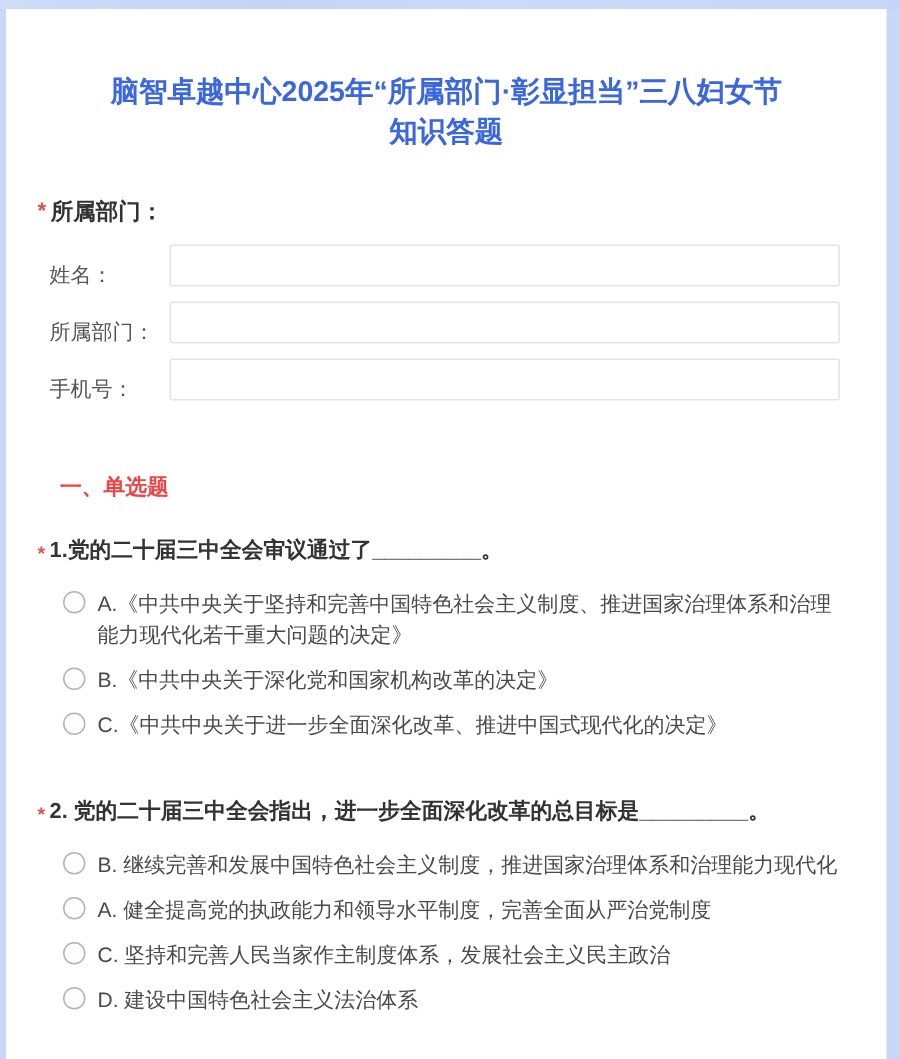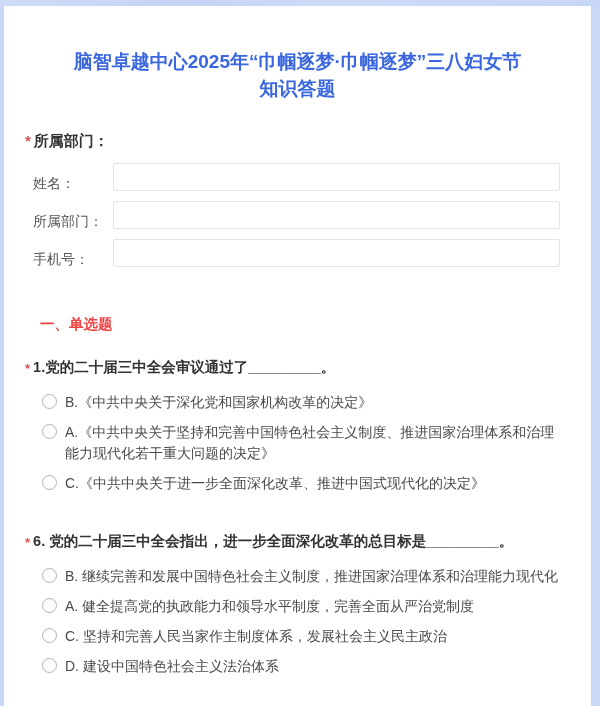--- a/index.html
+++ b/index.html
@@ -90,21 +90,21 @@
     line-height: 21px;
   }
 </style>
 </head>
 <body>
 
 <div class="page-bg-band"></div>
 
 <div class="card">
 
-  <div class="form-title">脑智卓越中心2025年“巾帼逐梦·巾帼逐梦”三八妇女节知识答题</div>
+  <div class="form-title">脑智卓越中心2025年“所属部门·彰显担当”三八妇女节知识答题</div>
 
   <div class="basic-heading">
     <span class="req">*</span>
     <span>所属部门：</span>
   </div>
 
   <div class="form-rows">
     <div class="form-row">
       <span class="f-label">姓名：</span>
       <input type="text" value="" style="">
@@ -122,37 +122,37 @@
   <div class="section-heading">一、单选题</div>
 
   <div class="question">
     <div class="q-title">
       <span class="req">*</span>
       <span>1.党的二十届三中全会审议通过了_________。</span>
     </div>
     <div class="options">
       <div class="option">
         <span class="radio"></span>
-        <span class="opt-text">B.《中共中央关于深化党和国家机构改革的决定》</span>
+        <span class="opt-text">A.《中共中央关于坚持和完善中国特色社会主义制度、推进国家治理体系和治理能力现代化若干重大问题的决定》</span>
       </div>
       <div class="option">
         <span class="radio"></span>
-        <span class="opt-text">A.《中共中央关于坚持和完善中国特色社会主义制度、推进国家治理体系和治理能力现代化若干重大问题的决定》</span>
+        <span class="opt-text">B.《中共中央关于深化党和国家机构改革的决定》</span>
       </div>
       <div class="option">
         <span class="radio"></span>
         <span class="opt-text">C.《中共中央关于进一步全面深化改革、推进中国式现代化的决定》</span>
       </div>
     </div>
   </div>
 
   <div class="question gap-lg">
     <div class="q-title">
       <span class="req">*</span>
-      <span>6. 党的二十届三中全会指出，进一步全面深化改革的总目标是_________。</span>
+      <span>2. 党的二十届三中全会指出，进一步全面深化改革的总目标是_________。</span>
     </div>
     <div class="options">
       <div class="option">
         <span class="radio"></span>
         <span class="opt-text">B. 继续完善和发展中国特色社会主义制度，推进国家治理体系和治理能力现代化</span>
       </div>
       <div class="option">
         <span class="radio"></span>
         <span class="opt-text">A. 健全提高党的执政能力和领导水平制度，完善全面从严治党制度</span>
       </div>

